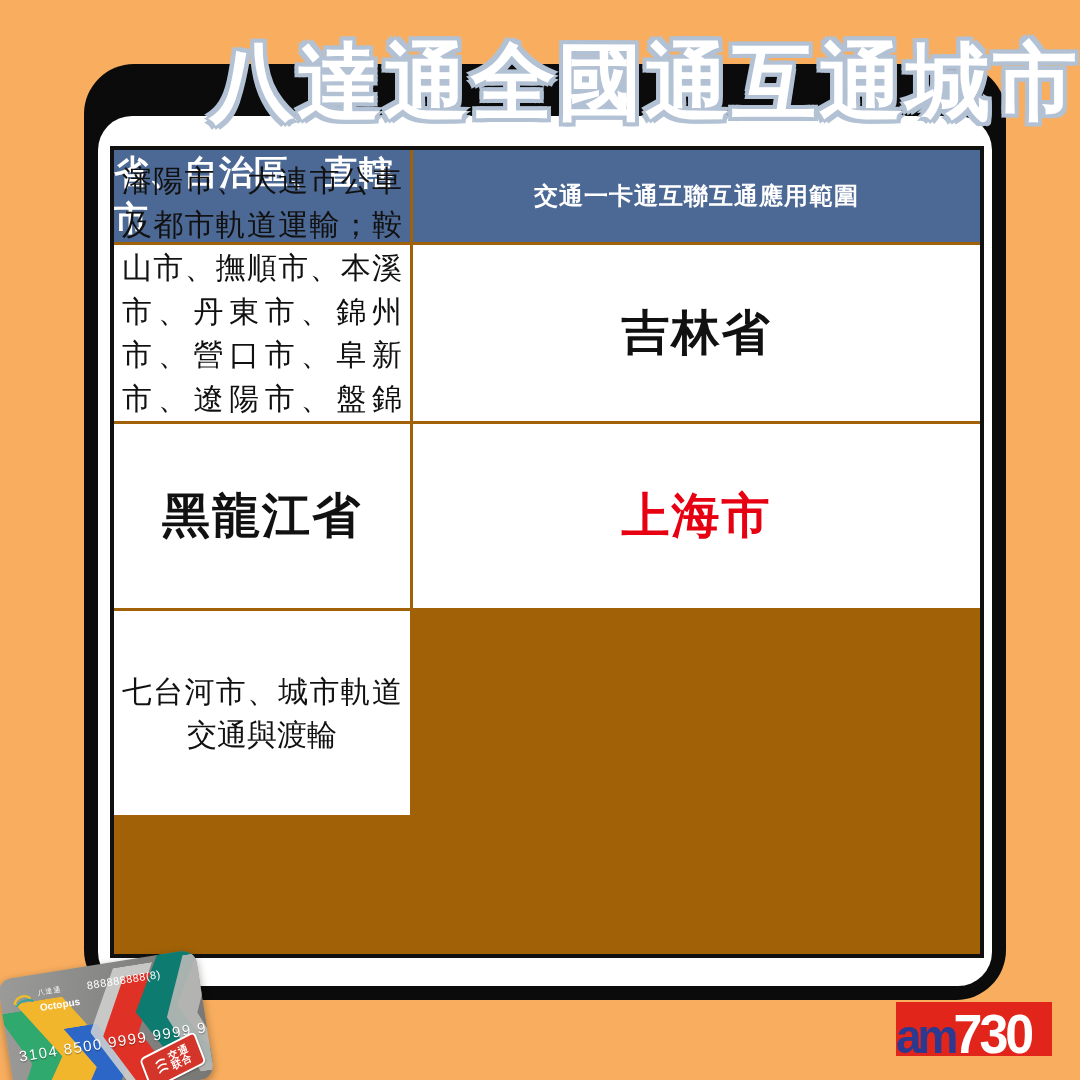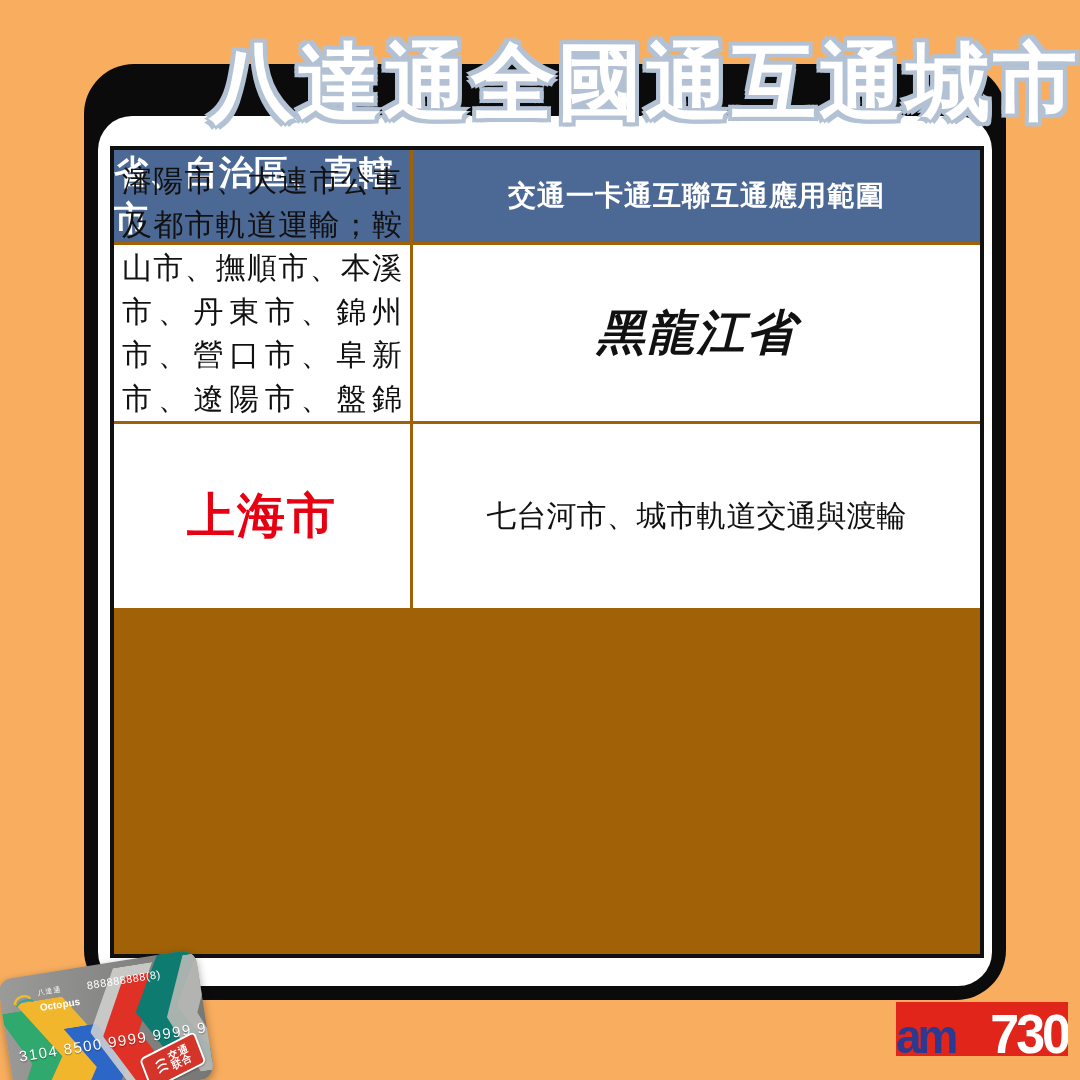--- a/index.html
+++ b/index.html
@@ -39,21 +39,21 @@
     grid-template-rows:92px 176px 184px 204px 1fr;
     gap:3px;
     background:#a16207;
     border:4px solid #101010;
     box-sizing:border-box;
   }
   .cell{background:#ffffff;display:flex;align-items:center;justify-content:center;}
   .cell-header{background:#4C6894;}
   .hdr-text{color:#ffffff;font-weight:700;}
   .hdr-province{font-size:34px;letter-spacing:1px;}
-  .hdr-scope{font-size:28px;letter-spacing:1px;}
+  .hdr-scope{font-size:24px;letter-spacing:1px;}
   .province-text{font-size:48px;font-weight:700;color:#111111;letter-spacing:2px;}
   .scope-inner{
     width:100%;padding:6px 8px;box-sizing:border-box;
     font-size:30px;line-height:1.45;color:#111111;
     text-align:justify;text-align-last:center;text-justify:inter-character;
   }
   
   .octopus-card{
     position:absolute;left:6px;top:964px;width:200px;height:130px;z-index:4;
     background:linear-gradient(100deg,#9B9B99 0%,#858583 55%,#767674 100%);
@@ -83,22 +83,22 @@
     position:absolute;right:8px;bottom:6px;width:58px;height:30px;
     background:#D4352B;border:2px solid #fff;border-radius:5px;
     transform:rotate(-18deg) skewX(-6deg);
     display:flex;align-items:center;justify-content:center;gap:3px;
     box-shadow:0 1px 2px rgba(0,0,0,.3);
   }
   .badge-waves{width:14px;height:18px;flex:0 0 auto;}
   .badge-txt{color:#fff;font-weight:700;font-size:10px;line-height:1.05;letter-spacing:1px;}
   
   .am730-logo{
-    position:absolute;left:896px;top:1002px;width:172px;height:54px;z-index:4;
-    background:#E1251B;display:flex;align-items:flex-end;justify-content:space-between;
+    position:absolute;left:896px;top:1002px;width:156px;height:54px;z-index:4;
+    background:#E1251B;display:flex;align-items:flex-end;justify-content:flex-start;
     overflow:hidden;
   }
   .am730-am{
     color:#2B3990;font-size:46px;font-weight:900;letter-spacing:-4px;
     line-height:.82;margin-right:-1px;transform:scaleY(1.05);
   }
   .am730-730{
     color:#ffffff;font-size:52px;font-weight:900;letter-spacing:-3px;
     line-height:.8;transform:scaleY(1.05);
   }
@@ -116,23 +116,26 @@
     <span class="hdr-text hdr-province">省、自治區、直轄市</span>
   </div>
   <div class="cell cell-header">
     <span class="hdr-text hdr-scope">交通一卡通互聯互通應用範圍</span>
   </div>
 
   <div class="cell">
     <div class="scope-inner">瀋陽市、大連市公車及都市軌道運輸；鞍山市、撫順市、本溪市、丹東市、錦州市、營口市、阜新市、遼陽市、盤錦市、鐵嶺市、朝陽市、葫蘆島市公車</div>
   </div>
 
+  <div class="cell">
+    <span class="province-text" style="color: rgb(17, 17, 17);">吉林省</span>
+  </div>
 
   <div class="cell">
-    <span class="province-text" style="color: rgb(17, 17, 17); font-style: italic;">黑龍江省</span>
+    <span class="province-text" style="color: rgb(17, 17, 17);">黑龍江省</span>
   </div>
 
   <div class="cell">
     <span class="province-text" style="color: rgb(230, 0, 18);">上海市</span>
   </div>
   <div class="cell">
     <div class="scope-inner">七台河市、城市軌道交通與渡輪</div>
   </div>
 </div>
 

